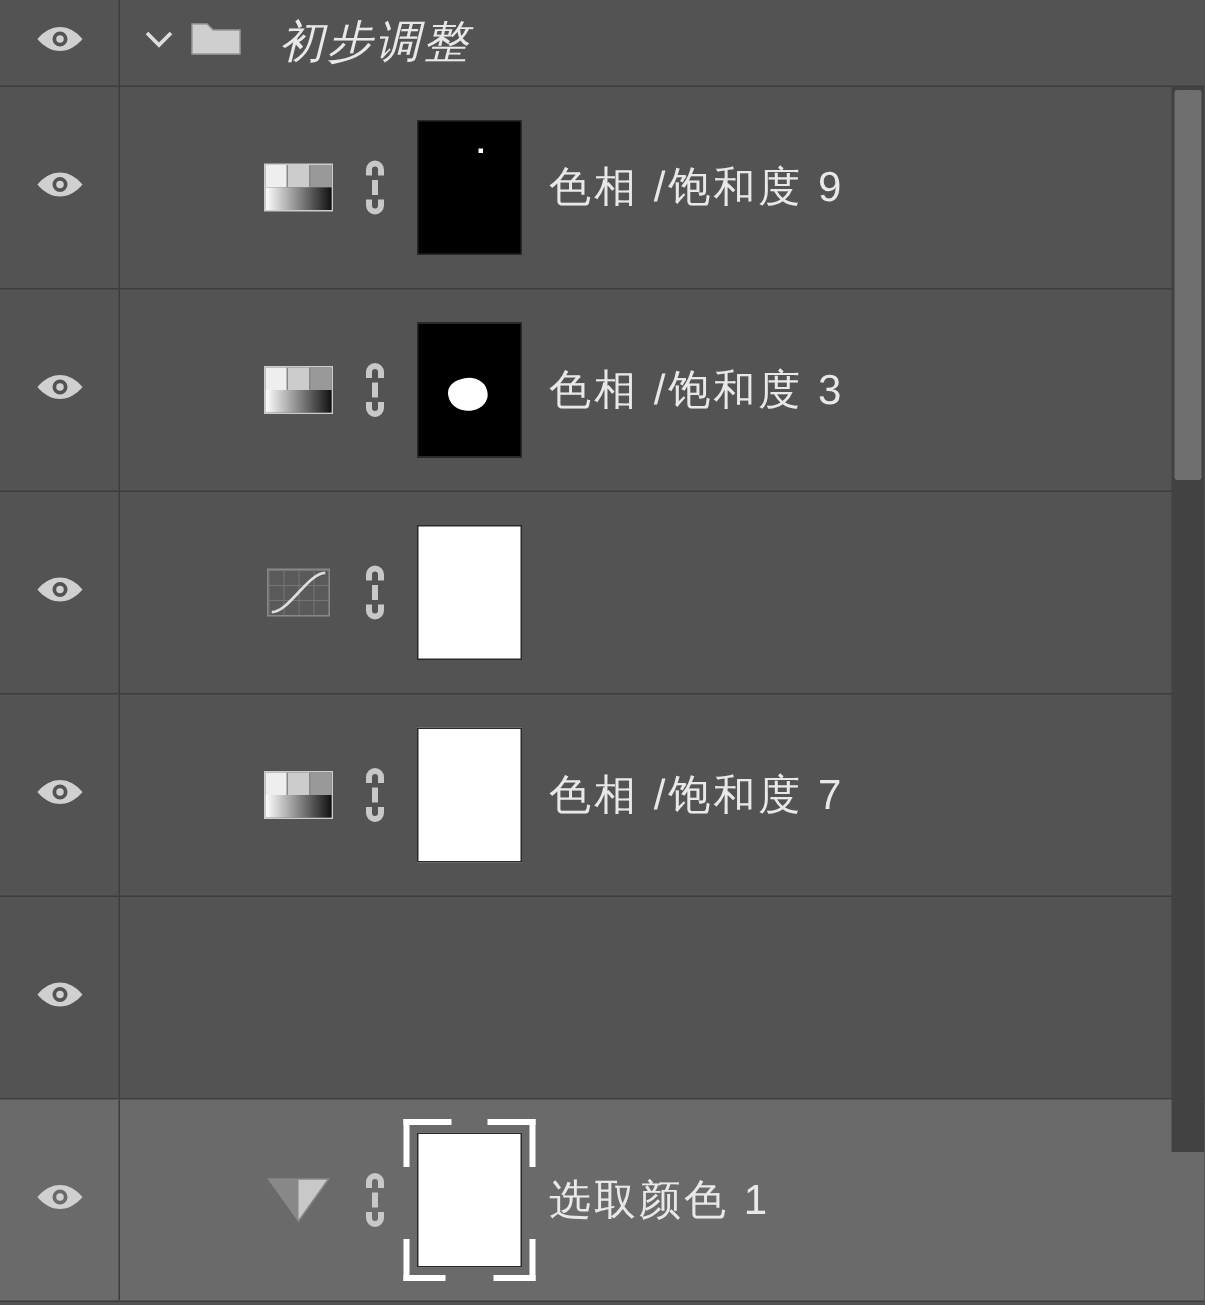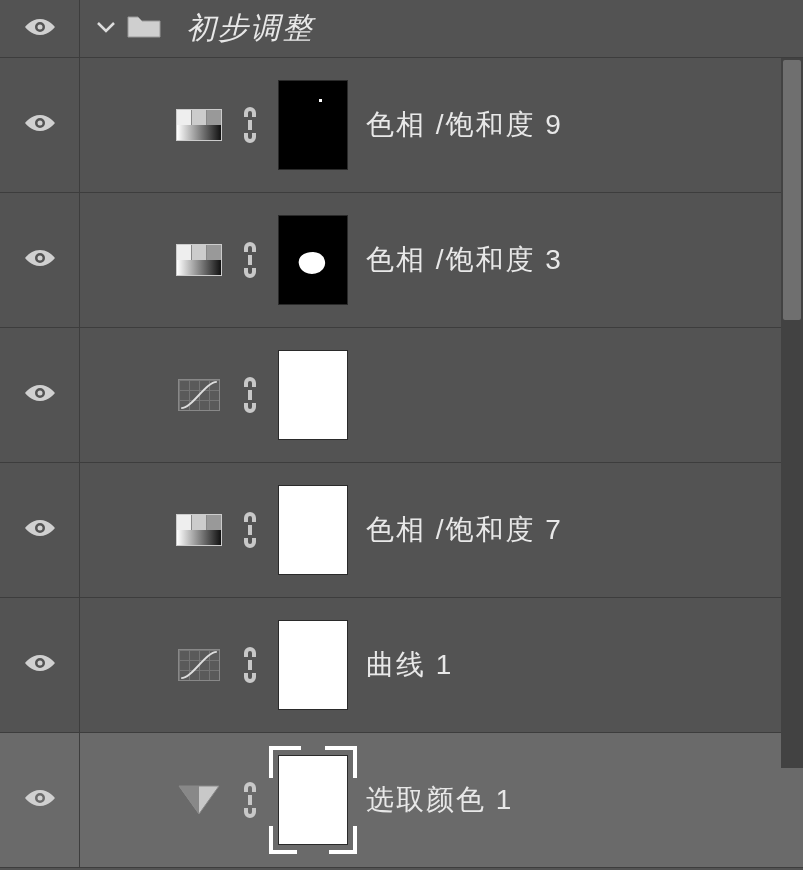--- a/index.html
+++ b/index.html
@@ -381,37 +381,20 @@
 
   <div class="layer-row">
     <div class="eye-col">
       <span class="eye-icon">
         <svg viewBox="0 0 36 24">
             <path d="M18 4C9 4 3 12 3 12s6 8 15 8 15-8 15-8-6-8-15-8zm0 13a5 5 0 110-10 5 5 0 010 10z" fill="#d0d0d0"></path>
             <circle cx="18" cy="12" r="2.5" fill="#d0d0d0"></circle>
           </svg>
       </span>
     </div>
-    <div class="content-col">
-      <div class="indent"></div>
-      <div class="adj-icon">
-        <div class="curves-icon-box">
-          <svg viewBox="0 0 42 32">
-              <path d="M2 30 C14 30 28 2 40 2" stroke="#ddd" stroke-width="2" fill="none"></path>
-            </svg>
-        </div>
-      </div>
-      <div class="link-icon">
-        <svg viewBox="0 0 24 40">
-            <path d="M12 2a6 6 0 016 6v4h-4V8a2 2 0 10-4 0v4H6V8a6 6 0 016-6zm0 36a6 6 0 006-6v-4h-4v4a2 2 0 11-4 0v-4H6v4a6 6 0 006 6zM10 15h4v10h-4z" fill="#c8c8c8"></path>
-          </svg>
-      </div>
-      <div class="mask-thumb mask-white"></div>
-      <span class="layer-label">曲线 1</span>
-    </div>
   </div>
 
   <div class="layer-row selected">
     <div class="eye-col">
       <span class="eye-icon">
         <svg viewBox="0 0 36 24">
             <path d="M18 4C9 4 3 12 3 12s6 8 15 8 15-8 15-8-6-8-15-8zm0 13a5 5 0 110-10 5 5 0 010 10z" fill="#d0d0d0"></path>
             <circle cx="18" cy="12" r="2.5" fill="#d0d0d0"></circle>
           </svg>
       </span>

